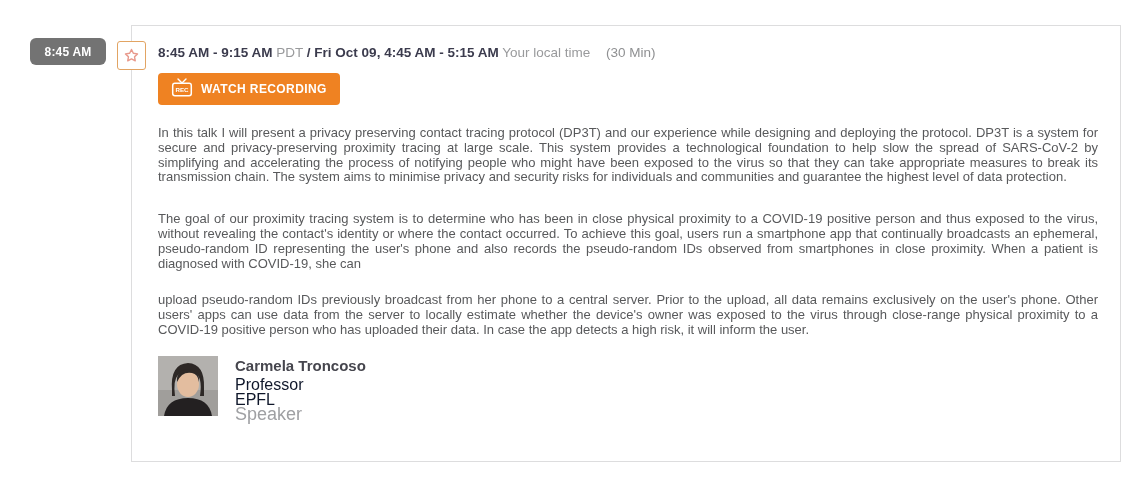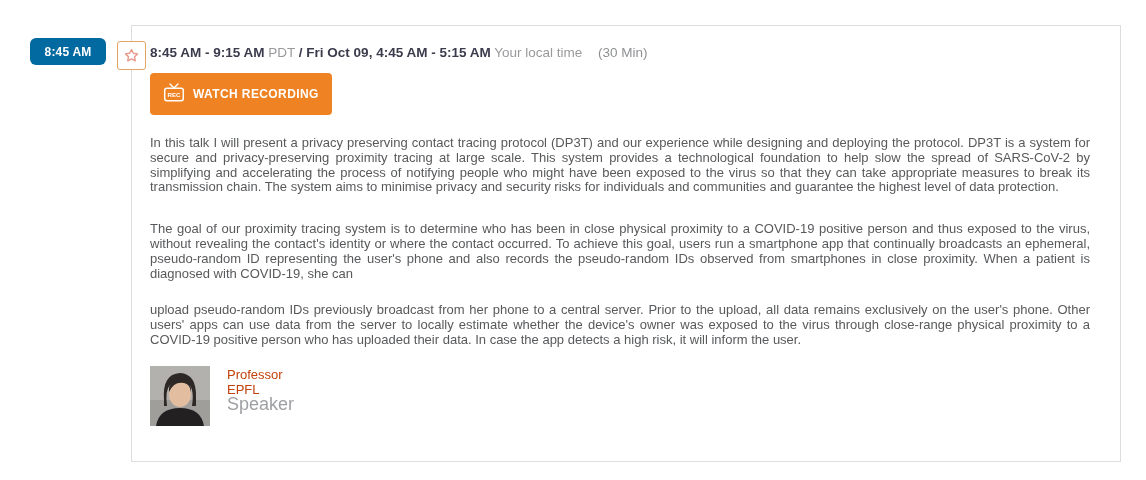--- a/index.html
+++ b/index.html
@@ -2,64 +2,64 @@
 <html><head>
 <meta charset="utf-8">
 <style>
   * { margin:0; padding:0; box-sizing:border-box; }
   html,body { width:1146px; height:480px; background:#ffffff;
     font-family:"Liberation Sans", sans-serif; overflow:hidden; }
   .stage { position:relative; width:1146px; height:480px; }
 
   
   .time-badge { position:absolute; left:30px; top:38px; width:76px; height:27px;
-    background:#0369a1; color:#ffffff; border-radius:6px;
+    background:#737373; color:#ffffff; border-radius:6px;
     display:flex; align-items:center; justify-content:center;
     font-size:12px; font-weight:bold; letter-spacing:.2px; }
 
   
   .card { position:absolute; left:131px; top:25px; width:990px; height:437px;
     background:#ffffff; border:1px solid #ddddde; }
 
   
   .star-box { position:absolute; left:-15px; top:15px; width:29px; height:29px;
     background:#ffffff; border:1px solid #e2a463; border-radius:3px;
     display:flex; align-items:center; justify-content:center; cursor:pointer; }
   .star-box svg { display:block; }
 
-  .card-content { position:absolute; left:18px; top:0; width:940px; }
+  .card-content { position:absolute; left:26px; top:0; width:940px; }
 
   
   .session-times { margin-top:19px; font-size:13.5px; color:#8f9092; }
   .session-times .dark { color:#3b3b4d; font-weight:bold; }
   .session-times .muted { color:#999a9c; font-weight:normal; }
   .session-times .duration { margin-left:12px; color:#8f9092; }
 
   .session-title { margin-top:15px; font-size:16.5px; font-weight:bold;
     color:#3d3d3f; letter-spacing:.1px; }
 
   
-  .watch-btn { margin-top:13px; height:42px; padding:0 13px;
+  .watch-btn { margin-top:13px; height:16px; padding:16px 13px;
     background:#ef8222; border:none; border-radius:4px;
     display:inline-flex; align-items:center; gap:8px; cursor:pointer; }
   .watch-btn .btn-label { color:#ffffff; font-size:12px; font-weight:bold;
     letter-spacing:.4px; font-family:"Liberation Sans", sans-serif; }
 
   
   .desc { margin-top:21px; font-size:13px; line-height:14.8px;
     color:#58595b; text-align:justify; }
   .desc p.p1 { margin-bottom:27px; }
   .desc p.p2 { margin-bottom:22px; }
 
   
   .speaker-row { margin-top:18px; display:flex; align-items:flex-start; gap:17px; }
   .speaker-avatar { width:60px; height:60px; overflow:hidden; flex:0 0 60px; }
   .speaker-meta { padding-top:1px; }
   .speaker-name { font-size:15px; font-weight:bold; color:#46464e; margin-bottom:3px; }
-  .speaker-role, .speaker-org { font-size:13px; color:#c2410c; line-height:15px; }
+  .speaker-role, .speaker-org { font-size:16px; color:#0f172a; line-height:15px; }
   .speaker-tag { font-size:18px; color:#9fa0a3; line-height:15px; }
 </style>
 </head>
 <body>
 
 <div class="stage">
 
   <div class="time-badge">8:45 AM</div>
 
   <div class="card">
@@ -106,20 +106,21 @@
           <svg width="60" height="60" viewBox="0 0 60 60">
             <rect width="60" height="60" fill="#b3b1ae"></rect>
             <rect y="34" width="60" height="26" fill="#a09e9b"></rect>
             <path d="M14 34 Q12 8 30 7 Q47 8 46 32 L46 40 L42 40 Q45 20 36 16 Q26 12 20 19 Q15 24 17 40 L14 40 Z" fill="#2d2826"></path>
             <ellipse cx="30" cy="28" rx="11" ry="13" fill="#e3bd9f"></ellipse>
             <path d="M19 26 Q18 14 30 13 Q42 14 41 26 Q40 18 34 17 Q24 15 19 26 Z" fill="#2d2826"></path>
             <path d="M6 60 Q9 42 30 42 Q51 42 54 60 Z" fill="#232021"></path>
           </svg>
         </div>
         <div class="speaker-meta">
+          <div class="speaker-name">Carmela Troncoso</div>
           <div class="speaker-role">Professor</div>
           <div class="speaker-org">EPFL</div>
           <div class="speaker-tag">Speaker</div>
         </div>
       </div>
 
     </div>
   </div>
 </div>
 

